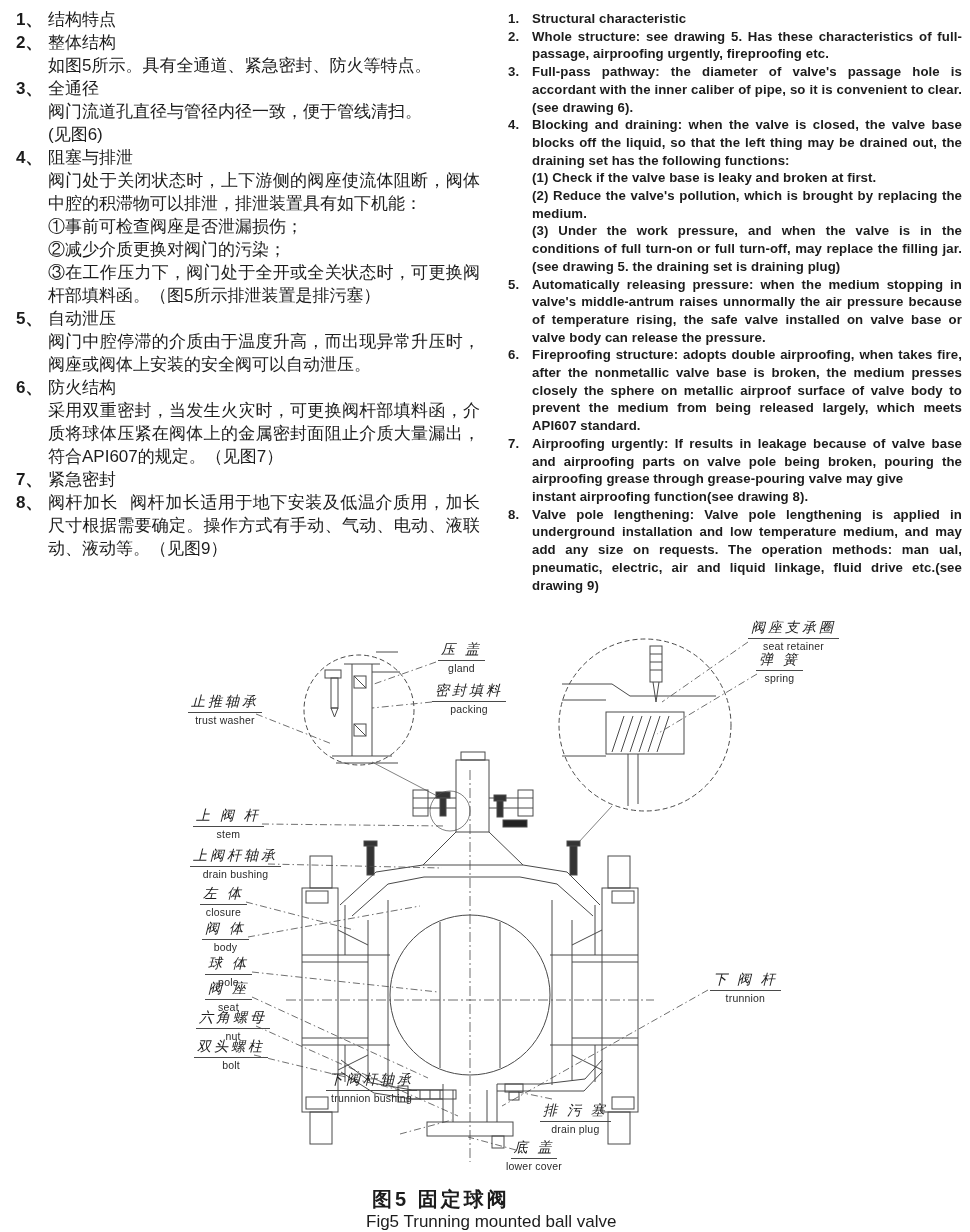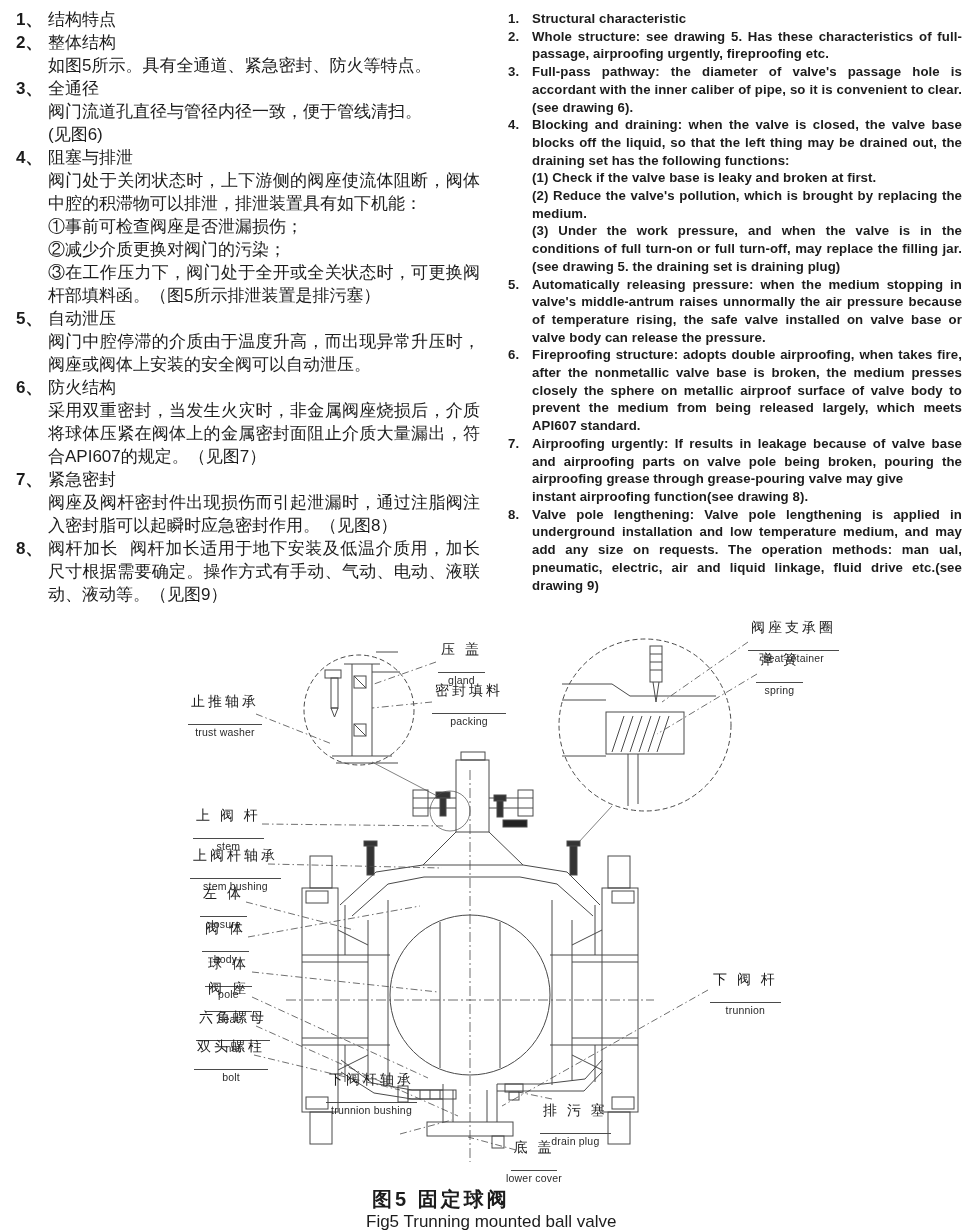--- a/index.html
+++ b/index.html
@@ -29,21 +29,21 @@
   }
   .en-item { display:grid; grid-template-columns:24px 1fr; }
   .en-text { white-space:pre-wrap; }
 
   
   .figure-svg { position:absolute; left:0; top:616px; }
 
   .dlabel { position:absolute; text-align:center; }
   .dlabel .cn {
     display:inline-block; font-size:14px; letter-spacing:3px;
-    border-bottom:1px solid #4a4a4a; padding:0 3px 13px; white-space:nowrap;
+    border-bottom:1px solid #4a4a4a; padding:0 3px 1px; white-space:nowrap;font-style:italic;
   }
   .dlabel .en {
     display:block; font-size:10.5px; letter-spacing:.2px;
     padding-top:1px; white-space:nowrap; color:#2a2a2a;
   }
 
   .cap-cn {
     position:absolute; left:372px; top:1186px;
     font-size:20px; font-weight:bold; letter-spacing:3px;
   }
@@ -82,26 +82,26 @@
 ③在工作压力下，阀门处于全开或全关状态时，可更换阀杆部填料函。（图5所示排泄装置是排污塞）</div></div>
     </div>
     <div class="cn-item">
       <span class="cn-num">5、</span>
       <div><span class="cn-title">自动泄压</span>
         <div class="cn-body">阀门中腔停滞的介质由于温度升高，而出现异常升压时，阀座或阀体上安装的安全阀可以自动泄压。</div></div>
     </div>
     <div class="cn-item">
       <span class="cn-num">6、</span>
       <div><span class="cn-title">防火结构</span>
-        <div class="cn-body">采用双重密封，当发生火灾时，非金属阀座烧损后，介质将球体压紧在阀体上的金属密封面阻止介质大量漏出，符合API607的规定。（见图7）</div></div>
+        <div class="cn-body">采用双重密封，当发生火灾时，可更换阀杆部填料函，介质将球体压紧在阀体上的金属密封面阻止介质大量漏出，符合API607的规定。（见图7）</div></div>
     </div>
     <div class="cn-item">
       <span class="cn-num">7、</span>
       <div><span class="cn-title">紧急密封</span>
-        <div class="cn-body">阀座及阀杆密封件出现损伤而引起泄漏时，通过注脂阀注入密封脂可以起瞬时应急密封作用。（见图8）</div></div>
+        </div>
     </div>
     <div class="cn-item">
       <span class="cn-num">8、</span>
       <div><span class="cn-title">阀杆加长</span><span class="cn-inline">阀杆加长适用于地下安装及低温介质用，加长尺寸根据需要确定。操作方式有手动、气动、电动、液联动、液动等。（见图9）</span></div>
     </div>
   </div>
 
   <div class="col-en">
     <div class="en-item">
       <span class="en-num">1.</span>
@@ -318,21 +318,21 @@
   <div class="dlabel" style="left:756px;top:650px">
     <span class="cn">弹 簧</span>
     <span class="en">spring</span>
   </div>
   <div class="dlabel" style="left:193px;top:806px">
     <span class="cn">上 阀 杆</span>
     <span class="en">stem</span>
   </div>
   <div class="dlabel" style="left:190px;top:846px">
     <span class="cn">上阀杆轴承</span>
-    <span class="en">stem bushing</span>
+    <span class="en">drain bushing</span>
   </div>
   <div class="dlabel" style="left:200px;top:884px">
     <span class="cn">左 体</span>
     <span class="en">closure</span>
   </div>
   <div class="dlabel" style="left:202px;top:919px">
     <span class="cn">阀 体</span>
     <span class="en">body</span>
   </div>
   <div class="dlabel" style="left:205px;top:954px">

